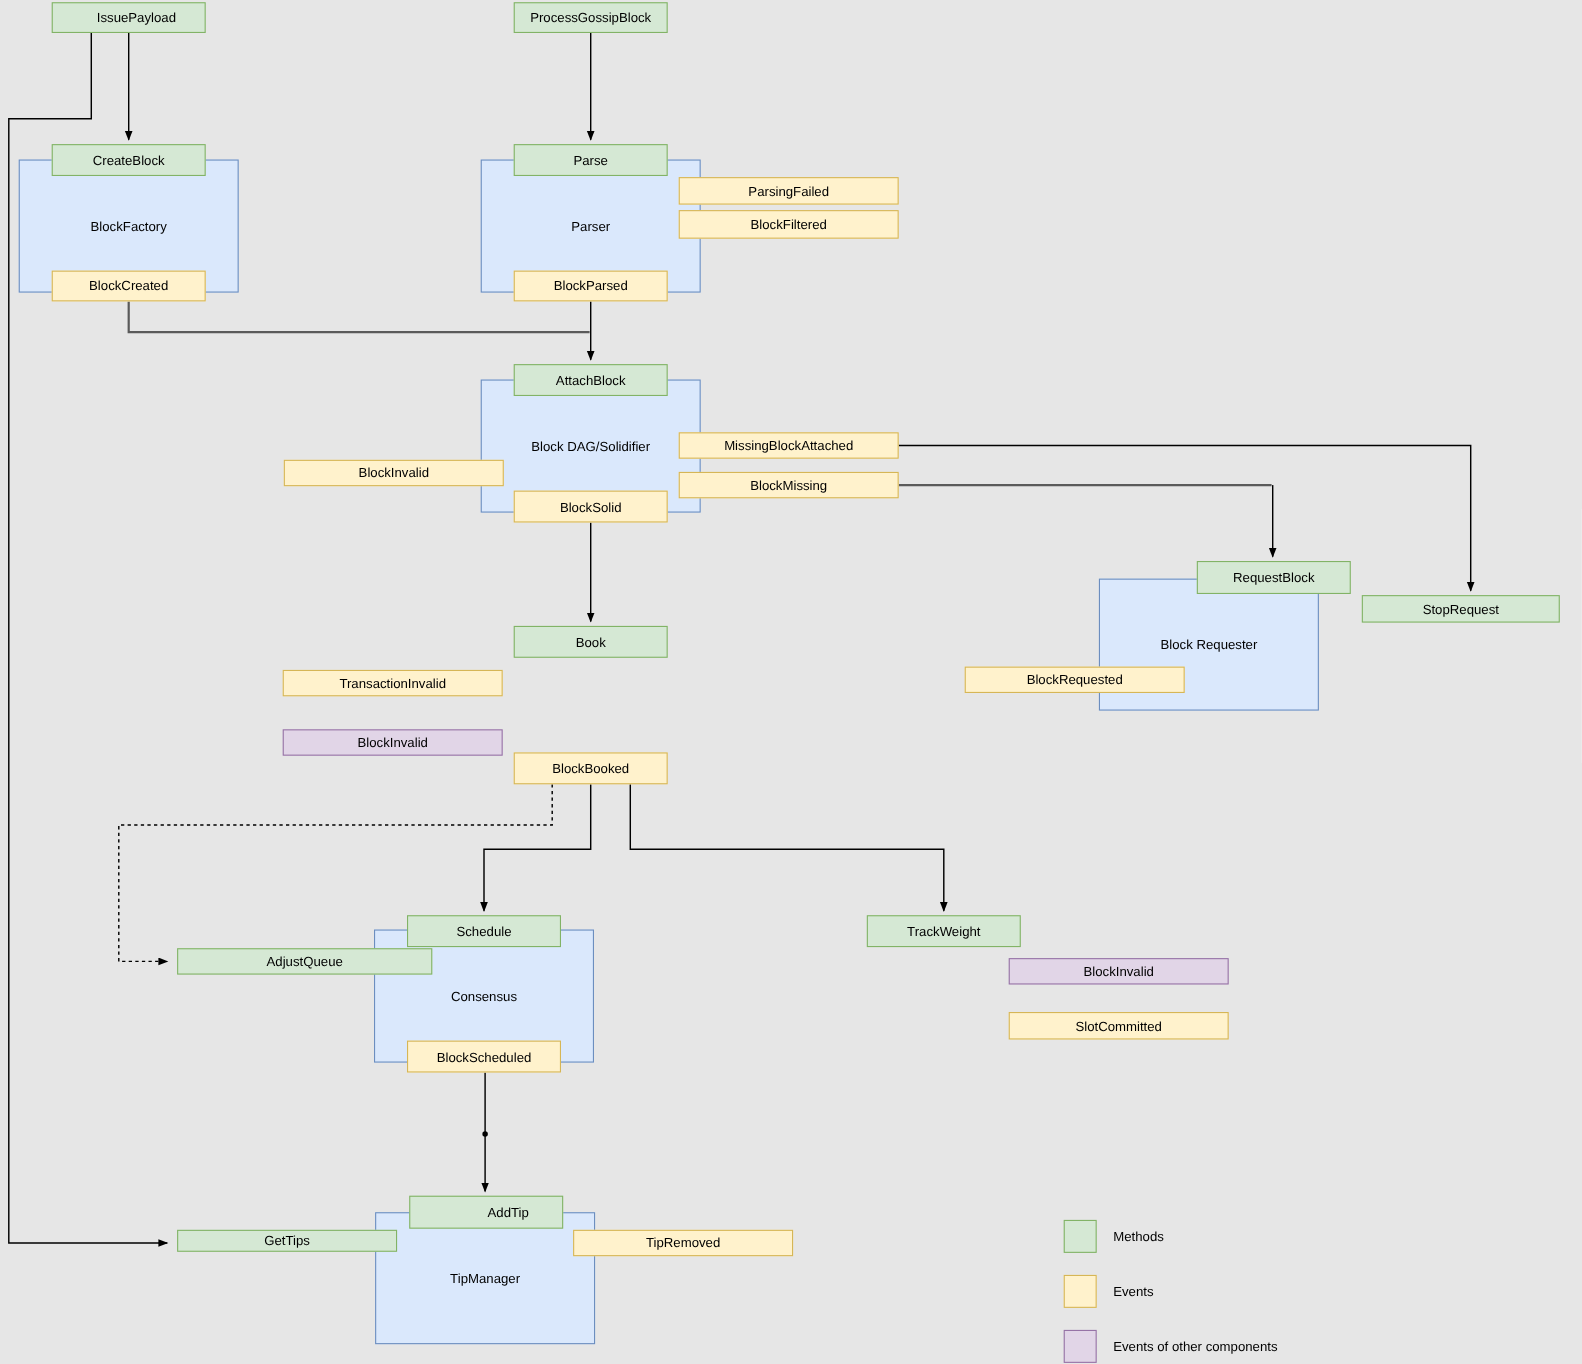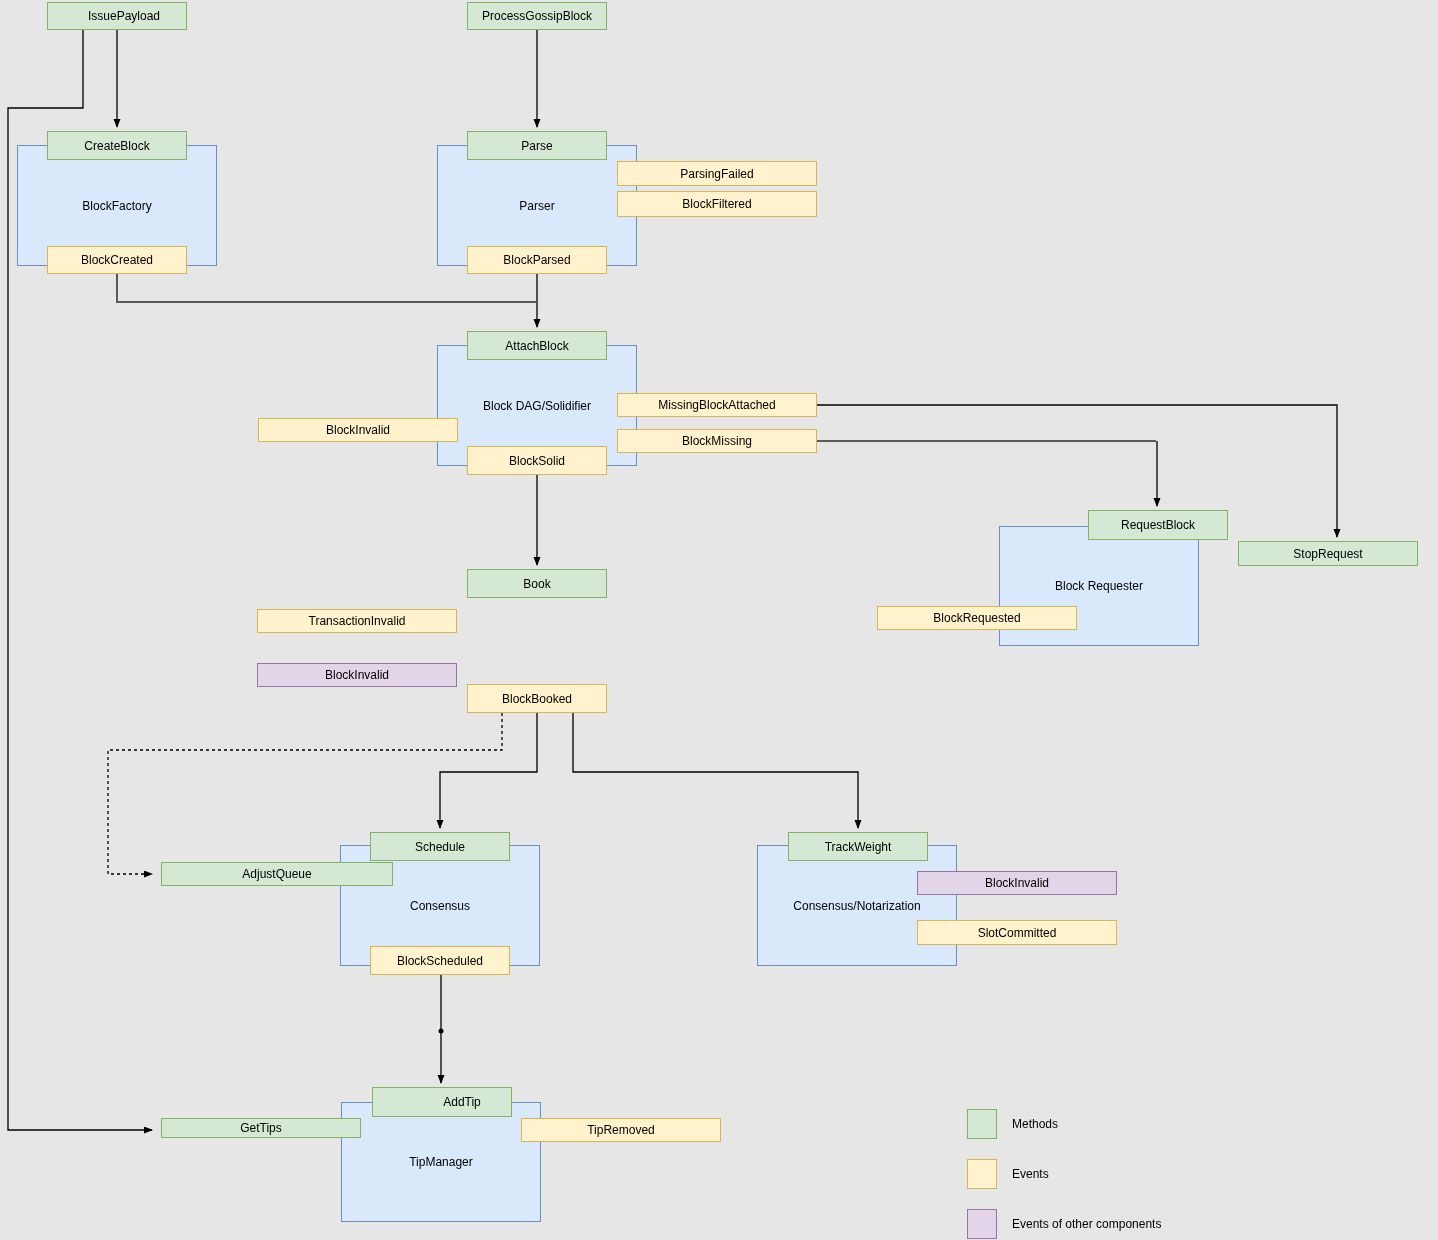--- a/index.html
+++ b/index.html
@@ -90,23 +90,20 @@
     </div>
     <div class="container" style="left: 437px; top: 345px; width: 200px; height: 121px;">
       <span>Block DAG/Solidifier</span>
     </div>
     <div class="container" style="left: 999px; top: 526px; width: 200px; height: 120px;">
       <span>Block Requester</span>
     </div>
     <div class="container" style="left: 340px; top: 845px; width: 200px; height: 121px;">
       <span>Consensus</span>
     </div>
-    <div class="container" style="left: 757px; top: 845px; width: 200px; height: 121px;">
-      <span>Consensus/Notarization</span>
-    </div>
     <div class="container" style="left: 341px; top: 1102px; width: 200px; height: 120px;">
       <span>TipManager</span>
     </div>
     <svg class="edges" width="1438" height="1240">
       <defs>
         <marker id="arrowhead" markerWidth="10" markerHeight="8" refX="8" refY="3.5" orient="auto" markerUnits="userSpaceOnUse">
           <path d="M0,0 L9,3.5 L0,7 Z" fill="#000000"></path>
         </marker>
       </defs>
       <polyline points="83,30 83,108 8,108 8,1130 152,1130" marker-end="url(#arrowhead)"></polyline>

